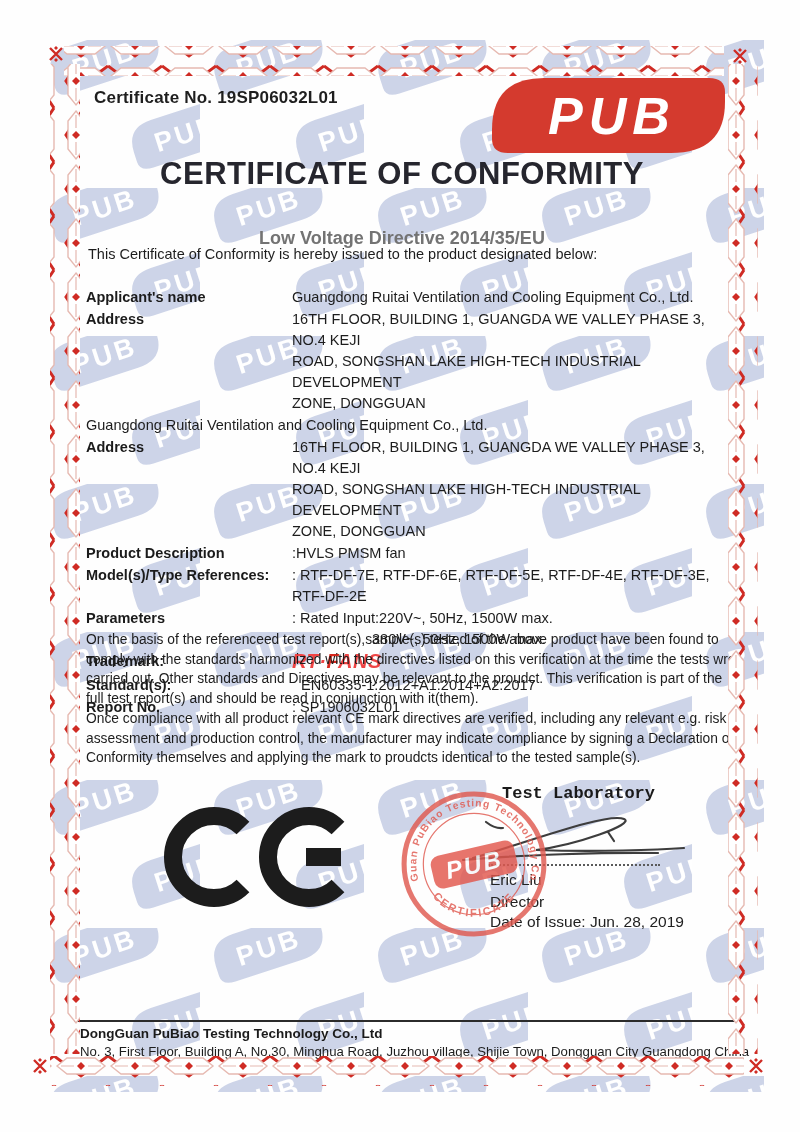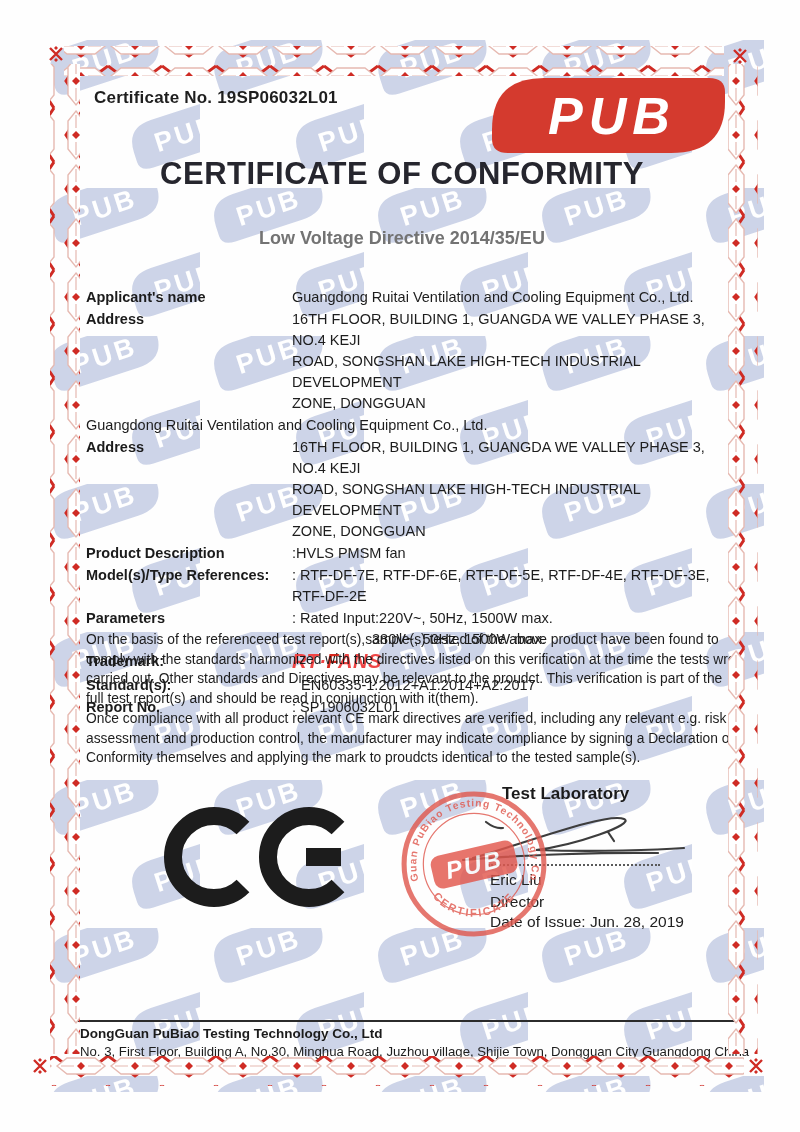--- a/index.html
+++ b/index.html
@@ -23,21 +23,21 @@
   .flabel{width:206px;flex:0 0 206px;font-weight:bold;color:#1b1b1b;}
   .fvalue{flex:1;color:#1d1d1d;}
   
   .tm{font-style:italic;font-weight:bold;font-size:20px;letter-spacing:.5px;line-height:21px;}
   .tm-blue{color:#ef4444;margin-top:37px;} .tm-red{color:#d6281e;}
   
   #paras{left:86px;top:630px;width:652px;font-size:13.8px;line-height:19.7px;color:#1c1c1c;}
   #paras p{margin:0;}
   
   #ce-mark{left:157px;top:798px;}
-  #test-lab{left:502px;top:784px;font-size:17px;font-weight:bold;color:#1a1a1a;}
+  #test-lab{left:502px;top:784px;font-size:17px;font-weight:bold;color:#1a1a1a;font-family:Liberation Mono, monospace;}
   #signature{left:458px;top:800px;z-index:1;}
   #sig-dots{left:488px;top:864px;width:172px;border-top:2px dotted #5a5a5a;}
   #sig-name{left:490px;top:871px;font-size:15.5px;text-align:center;}
   #sig-role{left:490px;top:893px;font-size:15.5px;}
   #sig-date{left:490px;top:913px;font-size:15.5px;}
   #stamp{left:398px;top:788px;z-index:4;opacity:.82;}
   
   #footer-line{left:74px;top:1020px;width:662px;height:2px;background:#2b2b2b;}
   #footer-co{left:80px;top:1026px;font-size:13.5px;font-weight:bold;color:#1b1b1b;}
   #footer-addr{left:80px;top:1044px;font-size:13.2px;color:#1d1d1d;}
@@ -96,20 +96,21 @@
 
     <div id="cert-no" class="abs">Certificate No. 19SP06032L01</div>
 
     <svg id="pub-logo" class="abs" width="233" height="75" viewBox="0 0 233 75">
       <path d="M52,0 H217 Q233,0 233,14 V24 Q233,75 179,75 H16 Q0,75 0,61 V52 Q0,0 52,0 Z" fill="#d43a2e"></path>
       <text x="120" y="56" text-anchor="middle" font-size="52" font-weight="bold" letter-spacing="6" fill="#ffffff" font-style="italic">PUB</text>
     </svg>
 
     <div id="title" class="abs">CERTIFICATE OF CONFORMITY</div>
     <div id="subtitle" class="abs">Low Voltage Directive 2014/35/EU</div>
+    <div id="intro" class="abs">This Certificate of Conformity is hereby issued to the product designated below:</div>
 
     <div id="fields" class="abs">
         <div class="frow">
           <div class="flabel">Applicant's name</div>
           <div class="fvalue">
             <div>Guangdong Ruitai Ventilation and Cooling Equipment Co., Ltd.</div>
           </div>
         </div>
         <div class="frow">
           <div class="flabel">Address</div>

